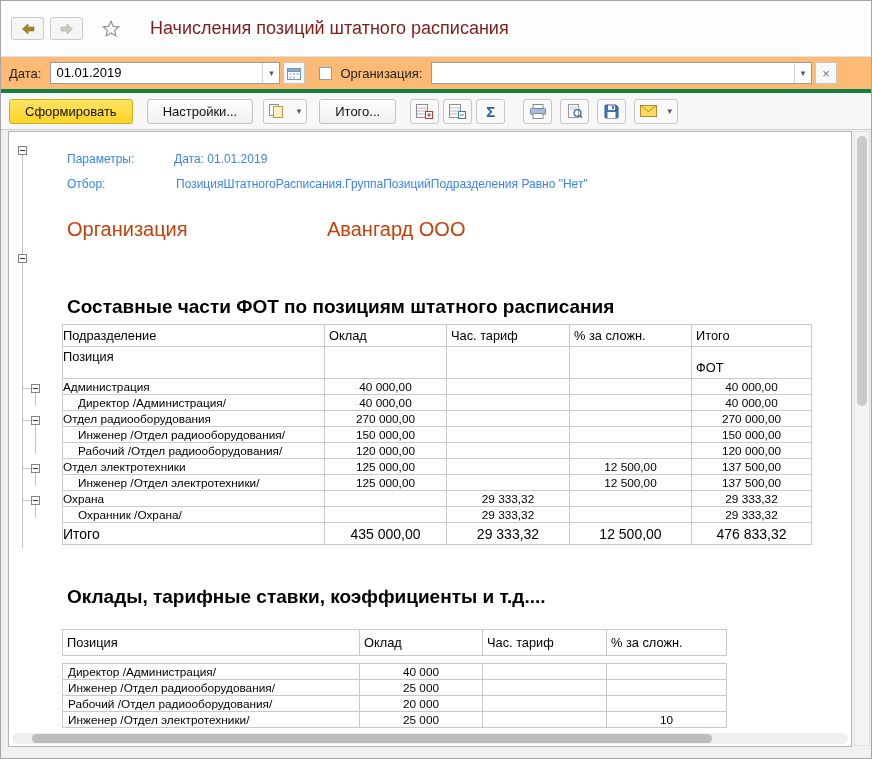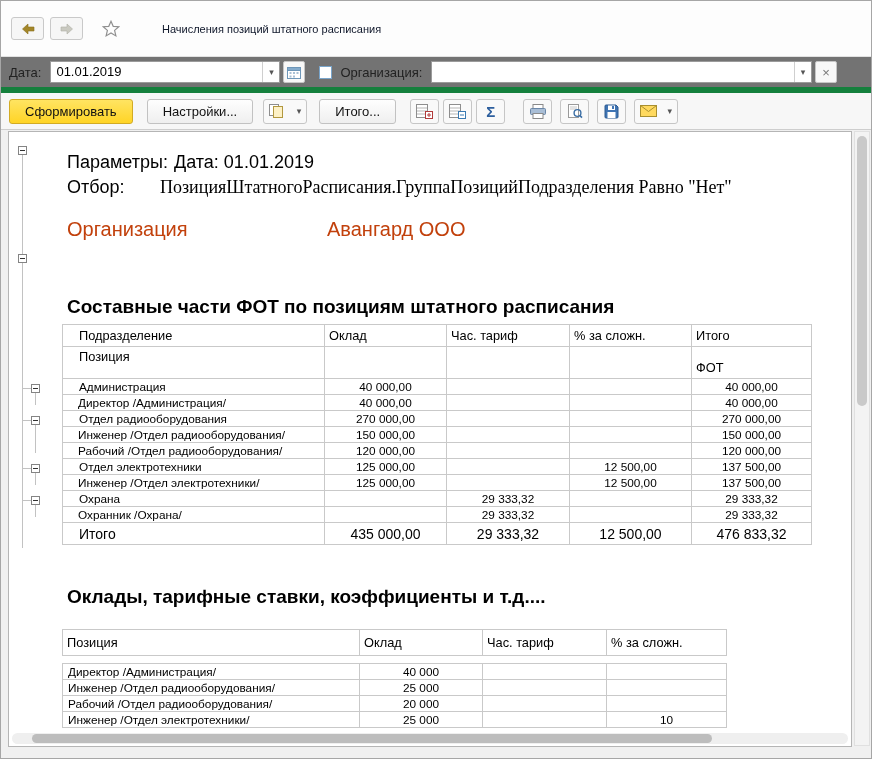--- a/index.html
+++ b/index.html
@@ -4,24 +4,24 @@
 <style>
   * { box-sizing: border-box; margin: 0; padding: 0; }
   html,body { width:872px; height:759px; }
   body { font-family:"Liberation Sans", sans-serif; background:#e9e9e9; }
   .window { position:absolute; inset:0; border:1px solid #a6a6a6; background:#f0f0f0; overflow:hidden; }
 
   
   .titlebar { height:56px; background:#fdfdfd; border-bottom:1px solid #e2e2e2; display:flex; align-items:center; padding:0 10px; }
   .nav-btn { width:33px; height:23px; border:1px solid #c9c9c9; border-radius:3px; background:#f6f6f6; display:flex; align-items:center; justify-content:center; margin-right:6px; cursor:pointer; }
   .star-btn { margin-left:13px; display:flex; align-items:center; cursor:pointer; }
-  .title { font-size:11px; color:#0f172a; margin-left:42px; white-space:nowrap; }
-
-  
-  .filterbar { height:36px; background:#737373; border-bottom:6px solid #15803d; display:flex; align-items:center; padding:0 8px; }
+  .title { font-size:18px; color:#7f1d1d; margin-left:30px; white-space:nowrap; }
+
+  
+  .filterbar { height:36px; background:#fdba74; border-bottom:4px solid #15803d; display:flex; align-items:center; padding:0 8px; }
   .flabel { font-size:13px; color:#222; margin-right:9px; white-space:nowrap; }
   .fgroup { height:22px; border:1px solid #9b9b9b; background:#fff; display:flex; align-items:stretch; }
   .fgroup.date { width:230px; }
   .fgroup.combo { flex:1; }
   .ftext { flex:1; font-size:13px; padding:2px 5px; white-space:nowrap; overflow:hidden; }
   .fcaret { width:17px; border-left:1px solid #cfcfcf; display:flex; align-items:center; justify-content:center; cursor:pointer; }
   .caret { font-size:9px; color:#555; line-height:1; }
   .sq-btn { width:22px; height:22px; border:1px solid #c6c6c6; border-radius:2px; background:#f8f8f8; display:flex; align-items:center; justify-content:center; margin-left:3px; cursor:pointer; }
   .sq-btn.clear { font-size:13px; color:#777; }
   .checkbox { width:13px; height:13px; border:1px solid #79a5cb; background:#fff; margin-left:14px; cursor:pointer; }
@@ -34,32 +34,32 @@
   .btn.generate { background:linear-gradient(#ffe462,#ffd426); border-color:#d2ab24; font-weight:normal; }
   .icon-btn { width:29px; height:25px; border:1px solid #c6c6c6; border-radius:3px; background:#f9f9f9; display:flex; align-items:center; justify-content:center; cursor:pointer; }
   .icon-btn.split { width:44px; justify-content:space-between; padding:0 5px; }
   .sigma { font-size:15px; font-weight:bold; color:#2d5f9e; line-height:1; }
   .ml14 { margin-left:14px; } .ml12 { margin-left:12px; } .ml10 { margin-left:10px; }
   .ml8 { margin-left:8px; } .ml4 { margin-left:4px; } .ml18 { margin-left:18px; }
 
   
   .report { position:absolute; left:7px; top:130px; width:844px; height:616px; background:#fff; border:1px solid #b5b5b5; overflow:hidden; }
   .abs { position:absolute; white-space:nowrap; }
-  .ptext { font-size:18px; color:#000000; }
+  .ptext { font-size:12px; color:#3b82f6; }
   .org-big { font-size:20px; color:#c2410c; }
   .sec-title { font-size:19px; font-weight:bold; color:#000; }
 
   .tbl { border-collapse:collapse; table-layout:fixed; position:absolute; background:#fff; }
   .tbl td { border:1px solid #c9c9c9; padding:0 4px; font-size:11.8px; color:#000; white-space:nowrap; overflow:hidden; }
   .t1 { left:53px; top:192px; width:749px; }
   .t1 .h1 td { height:22px; font-size:12.8px; vertical-align:middle; }
   .t1 .h2 td { height:32px; font-size:12.8px; vertical-align:top; padding-top:2px; }
   .t1 .h2 td.bot { vertical-align:bottom; padding-bottom:3px; }
   .t1 .dr td { height:16px; }
-  .t1 td.name { padding-left:16px; }
+  .t1 td.name { padding-left:0; }
   .t1 tr.child td.name { padding-left:15px; }
   .t1 .tot td { height:22px; font-size:14px; }
   .num { text-align:center; }
   .t2h { left:53px; top:497px; width:664px; }
   .t2h td { height:26px; font-size:12.8px; vertical-align:middle; }
   .t2b { left:53px; top:531px; width:664px; }
   .t2b td { height:16px; }
   .t2b td.name { padding-left:5px; }
 
   
@@ -215,21 +215,21 @@
     <div class="gbox" style="left:22px; top:284px;"></div>
     <div class="gline" style="left:26px; top:293px; height:28px;"></div>
     <div class="gbox" style="left:22px; top:332px;"></div>
     <div class="gline" style="left:26px; top:341px; height:12px;"></div>
     <div class="gbox" style="left:22px; top:364px;"></div>
     <div class="gline" style="left:26px; top:373px; height:12px;"></div>
 
     <div class="abs ptext" style="left:58px; top:20px;">Параметры:</div>
     <div class="abs ptext" style="left:165px; top:20px;">Дата: 01.01.2019</div>
     <div class="abs ptext" style="left:58px; top:45px;">Отбор:</div>
-    <div class="abs ptext" style="left:151px; top:45px;font-family:Liberation Serif, serif;">ПозицияШтатногоРасписания.ГруппаПозицийПодразделения Равно "Нет"</div>
+    <div class="abs ptext" style="left:167px; top:45px;">ПозицияШтатногоРасписания.ГруппаПозицийПодразделения Равно "Нет"</div>
     <div class="abs org-big" style="left:58px; top:86px;">Организация</div>
     <div class="abs org-big" style="left:318px; top:86px;">Авангард ООО</div>
     <div class="abs sec-title" style="left:58px; top:164px;">Составные части ФОТ по позициям штатного расписания</div>
 
     <table class="tbl t1">
       <colgroup>
           <col style="width:262px">
           <col style="width:122px">
           <col style="width:123px">
           <col style="width:122px">

